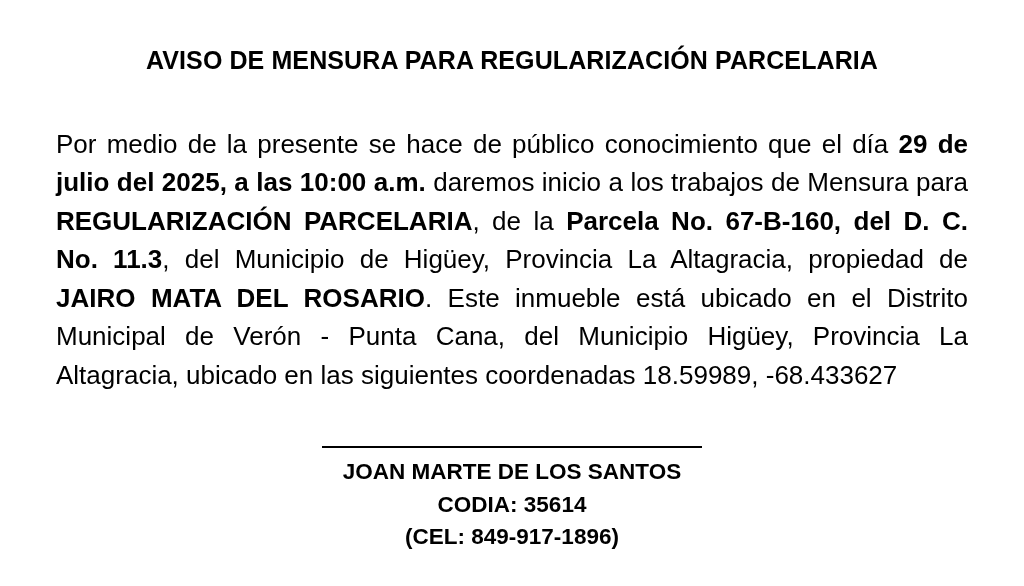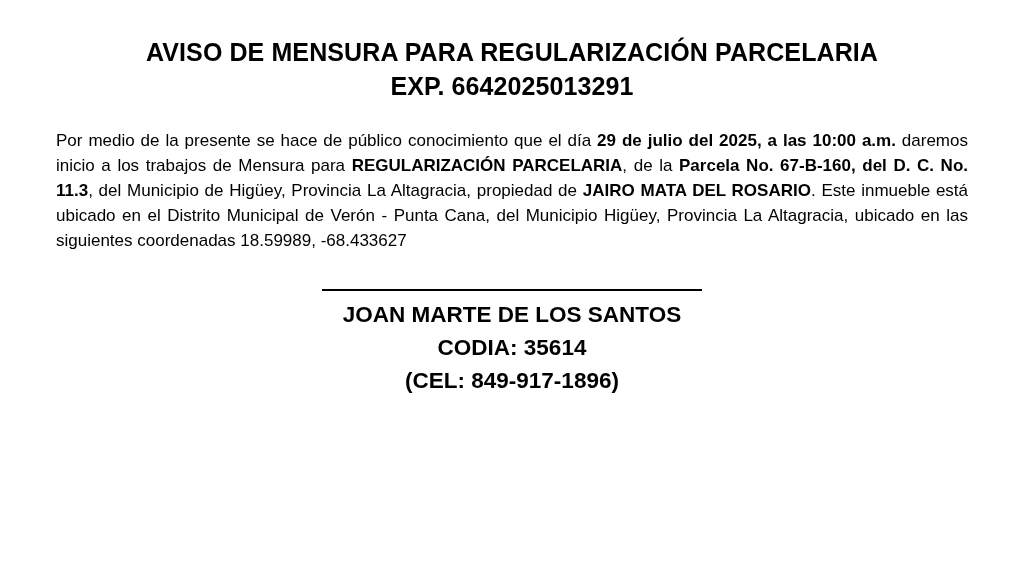--- a/index.html
+++ b/index.html
@@ -12,44 +12,44 @@
     height: 586px;
     font-family: "Liberation Sans", sans-serif;
     color: #000000;
     overflow: hidden;
   }
   .page {
     position: relative;
     width: 1024px;
     height: 496px;
     box-sizing: border-box;
-    padding: 0 56px;
+    padding: 8px 56px;
   }
   .title-block {
     text-align: center;
     padding-top: 36px;
   }
   .title-line {
     font-size: 25px;
     font-weight: bold;
     line-height: 1.35;
     letter-spacing: 0.1px;
   }
   .body-block {
-    margin-top: 24px;
-    font-size: 17px;
+    margin-top: 47px;
+    font-size: 26px;
     line-height: 1.48;
     text-align: justify;
     text-justify: inter-word;
   }
   .body-block b {
     font-weight: bold;
   }
   .signature-block {
-    margin-top: 36px;
+    margin-top: 52px;
     text-align: center;
   }
   .sig-rule {
     width: 380px;
     height: 0;
     border-top: 2px solid #000;
     margin: 0 auto 8px auto;
   }
   .sig-line {
     font-size: 22.5px;
@@ -57,21 +57,20 @@
     line-height: 1.45;
   }
 </style>
 </head>
 <body>
 
 <div class="page">
 
   <div class="title-block">
     <div class="title-line">AVISO DE MENSURA PARA REGULARIZACIÓN PARCELARIA</div>
-    <div class="title-line">EXP. 6642025013291</div>
   </div>
 
   <div class="body-block">
     <p id="body-paragraph" style="margin:0;"><span>Por medio de la presente se hace de público conocimiento que el día </span><b>29 de julio del 2025, a las 10:00 a.m.</b><span> daremos inicio a los trabajos de Mensura para </span><b>REGULARIZACIÓN PARCELARIA</b><span>, de la </span><b>Parcela No. 67-B-160, del D. C. No. 11.3</b><span>, del Municipio de Higüey, Provincia La Altagracia, propiedad de </span><b>JAIRO MATA DEL ROSARIO</b><span>. Este inmueble está ubicado en el Distrito Municipal de Verón - Punta Cana, del Municipio Higüey, Provincia La Altagracia, ubicado en las siguientes coordenadas 18.59989, -68.433627</span></p>
   </div>
 
   <div class="signature-block">
     <div class="sig-rule"></div>
     <div class="sig-line">JOAN MARTE DE LOS SANTOS</div>
     <div class="sig-line">CODIA: 35614</div>

